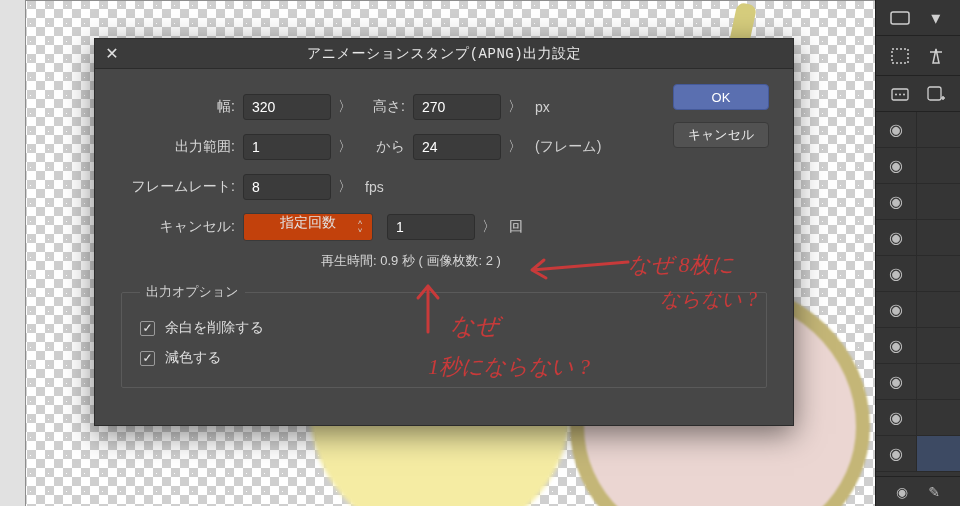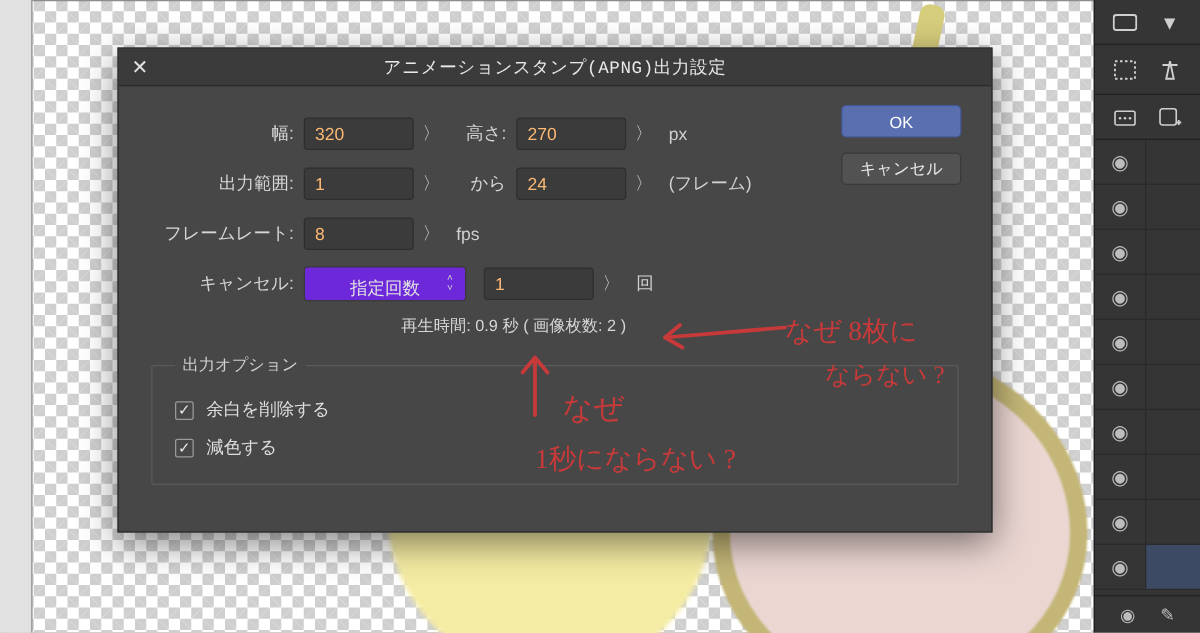--- a/index.html
+++ b/index.html
@@ -83,50 +83,50 @@
   .titlebar .spacer { width:34px; }
   
   .body {
     flex:1; padding:18px 26px 14px 26px; position:relative;
   }
   .row { display:flex; align-items:center; height:40px; }
   .lbl { width:122px; text-align:right; padding-right:8px; color:#d6d6d6; white-space:nowrap; }
   .lbl-short { width:54px; text-align:right; padding-right:8px; color:#d6d6d6; }
   .field {
     height:26px; background:#3b3b3b; border:1px solid #2e2e2e; border-radius:3px;
-    color:#fdba74; padding:0 8px; display:flex; align-items:center; min-width:88px;
+    color:#ffffff; padding:0 8px; display:flex; align-items:center; min-width:88px;
   }
   .chev { width:28px; text-align:center; color:#d0d0d0; font-size:14px; user-select:none; }
   .unit { color:#d0d0d0; padding:0 6px; }
   .btn {
     width:96px; height:26px; border-radius:4px; display:flex; align-items:center; justify-content:center;
     font-size:13px; cursor:pointer;
   }
   .btn-ok { background:#5a6fb0; color:#fff; border:1px solid #455a9a; }
   .btn-cancel { background:#525252; color:#e8e8e8; border:1px solid #3a3a3a; }
   .rightbtns { position:absolute; top:15px; right:24px; display:flex; flex-direction:column; gap:12px; align-items:flex-end; }
   
   .select {
-    height:28px; width:130px; background:#6d28d9; border:1px solid #3a3a3a; border-radius:3px;
-    display:flex; align-items:flex-end; justify-content:center; position:relative; color:#e2e2e2;
+    height:28px; width:130px; background:#c2410c; border:1px solid #3a3a3a; border-radius:3px;
+    display:flex; align-items:flex-start; justify-content:center; position:relative; color:#e2e2e2;
   }
   .select .spin { position:absolute; right:4px; top:1px; bottom:1px; width:16px; display:flex; flex-direction:column; justify-content:center; gap:0; }
   .select .spin span { font-size:8px; line-height:8px; text-align:center; color:#d0d0d0; }
   
   .playtime { text-align:left; padding-left:200px; height:28px; display:flex; align-items:center; color:#d6d6d6; font-size:13px; }
   
   fieldset.opts {
     border:1px solid #5a5a5a; border-radius:2px; margin-top:8px; padding:12px 18px 14px 18px;
   }
   fieldset.opts legend { color:#d0d0d0; font-size:13px; padding:0 6px; }
   .chk { display:flex; align-items:center; gap:10px; height:30px; color:#dedede; cursor:pointer; }
   .chkbox { width:15px; height:15px; border:1px solid #9a9a9a; border-radius:2px; display:flex; align-items:center; justify-content:center; background:#474747; color:#eaeaea; font-size:12px; line-height:1; }
   
   
-  .annot { position:absolute; color:#c83a3a; font-family:"Comic Sans MS","Bradley Hand",cursive; pointer-events:none; }
+  .annot { position:absolute; color:#c83a3a; font-family:"Comic Sans MS","Bradley Hand",cursive; pointer-events:none;font-style:italic; }
   .annot svg { stroke:#c83a3a; stroke-width:3; fill:none; stroke-linecap:round; }
 </style>
 </head>
 <body>
 
 <div class="canvas-bg"></div>
 <div class="ruler-left"></div>
 <div class="ruler-top-line"></div>
 <div class="art">
   <div class="blob1"></div>

